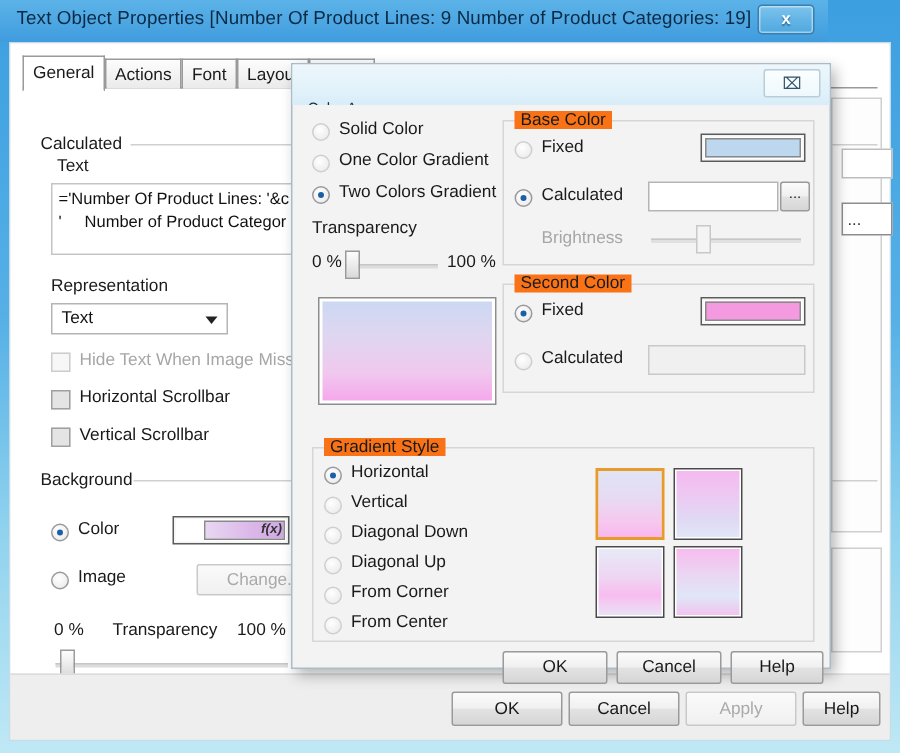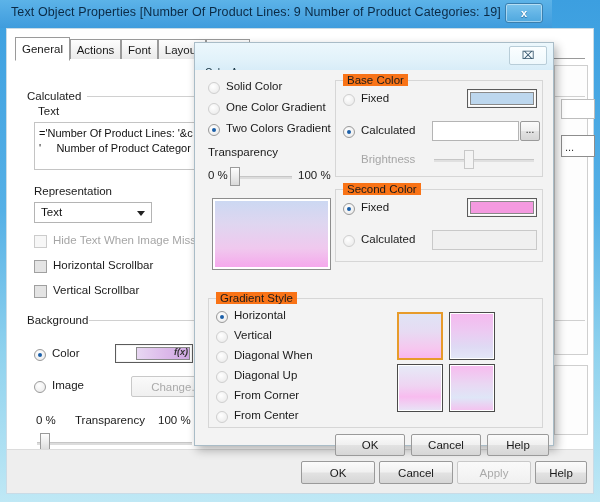--- a/index.html
+++ b/index.html
@@ -433,21 +433,21 @@
       <div class="rb-row" style="left:19px; top:240px;">
         <span class="rb on"></span>
         <span class="t">Horizontal</span>
       </div>
       <div class="rb-row" style="left:19px; top:260px;">
         <span class="rb dim"></span>
         <span class="t">Vertical</span>
       </div>
       <div class="rb-row" style="left:19px; top:280px;">
         <span class="rb dim"></span>
-        <span class="t">Diagonal When</span>
+        <span class="t">Diagonal Down</span>
       </div>
       <div class="rb-row" style="left:19px; top:300px;">
         <span class="rb dim"></span>
         <span class="t">Diagonal Up</span>
       </div>
       <div class="rb-row" style="left:19px; top:320px;">
         <span class="rb dim"></span>
         <span class="t">From Corner</span>
       </div>
       <div class="rb-row" style="left:19px; top:340px;">

